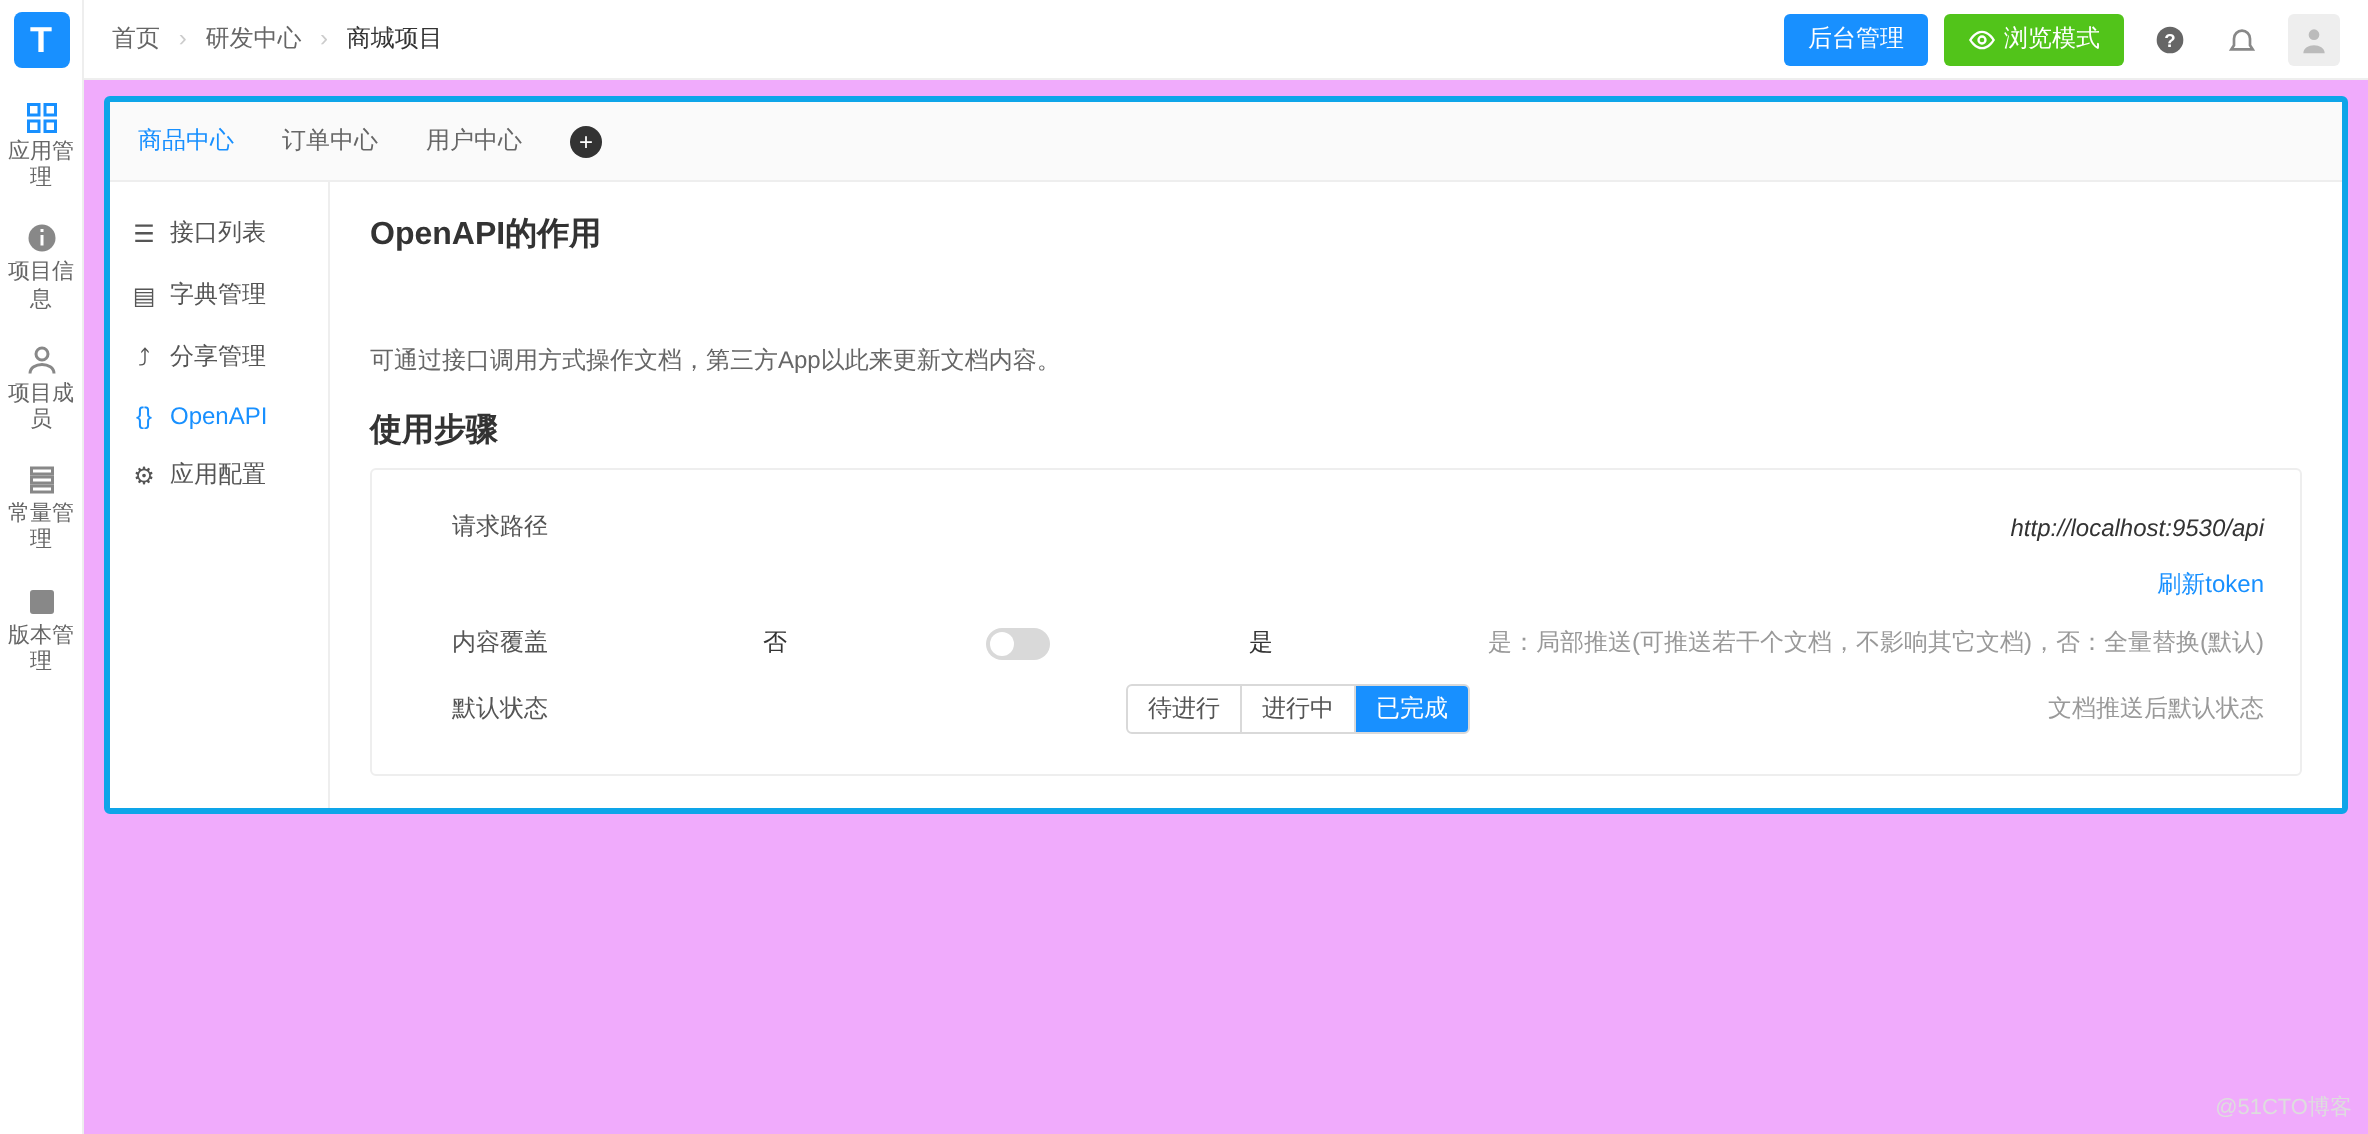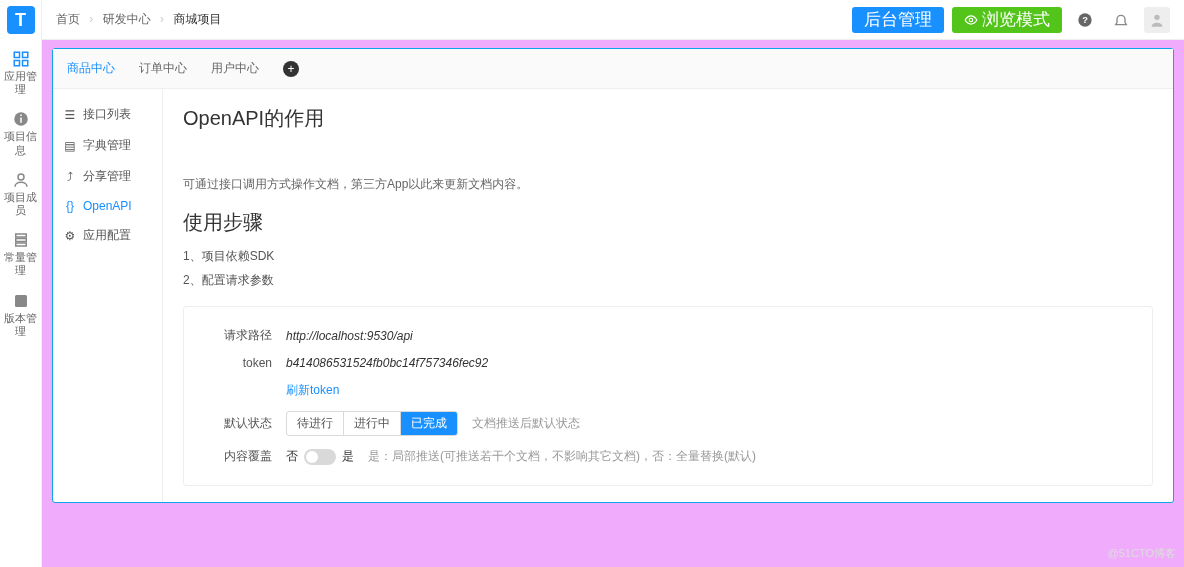--- a/index.html
+++ b/index.html
@@ -11,47 +11,47 @@
   .nav-item { width:42px; padding:6px 0 8px; text-align:center; color:#666; cursor:pointer; }
   .nav-item svg { display:block; margin:0 auto 2px auto; }
   .nav-label { font-size:11px; line-height:1.2; display:block; }
 
   .main { flex:1; display:flex; flex-direction:column; background:#f0abfc; }
   .topbar { height:40px; background:#fff; display:flex; align-items:center; padding:0 14px; border-bottom:1px solid #eee; }
   .crumb-sep { color:#ccc; margin:0 6px; }
   .crumb a { color:#666; text-decoration:none; }
   .crumb .last { color:#333; }
   .topbar-spacer { flex:1; }
-  .btn { height:26px; padding:0 12px; border-radius:3px; font-size:17px; color:#fff; display:inline-flex; align-items:center; margin-left:8px; cursor:pointer; }
+  .btn { height:26px; padding:0 12px; border-radius:3px; font-size:12px; color:#fff; display:inline-flex; align-items:center; margin-left:8px; cursor:pointer; }
   .btn-blue { background:#1890ff; }
   .btn-green { background:#52c41a; }
   .top-ico { width:26px; height:26px; border-radius:3px; display:inline-flex; align-items:center; justify-content:center; margin-left:10px; color:#888; cursor:pointer; }
   .top-ico.box { background:#eee; }
 
   .workarea { flex:1; padding:8px 10px 10px 10px; overflow:auto; }
-  .card { background:#fff; border:1px solid #0ea5e9; border-radius:3px; }
+  .card { background:#fff; border:3px solid #0ea5e9; border-radius:3px; }
   .tabs { height:40px; border-bottom:1px solid #eee; display:flex; align-items:center; padding:0 14px; gap:24px; background:#fafafa; }
   .tab { color:#666; cursor:pointer; }
   .tab.active { color:#1890ff; }
   .tab-add { width:16px; height:16px; border-radius:50%; background:#333; color:#fff; display:flex; align-items:center; justify-content:center; font-size:12px; cursor:pointer; }
 
   .body { display:flex; }
   .side { width:110px; border-right:1px solid #eee; padding:10px 0; }
   .side-item { padding:7px 10px; display:flex; align-items:center; gap:6px; color:#555; cursor:pointer; }
   .side-item.active { color:#1890ff; }
   .side-ico { width:14px; display:flex; justify-content:center; }
 
   .content { flex:1; padding:16px 20px; }
-  h3 { font-size:20px; font-weight:400; margin-bottom:8px; }
+  h3 { font-size:16px; font-weight:700; margin-bottom:8px; }
   .desc { color:#666; margin-bottom:16px;margin-top:44px; }
   .step-list { list-style:none; margin-bottom:14px; }
   .step-list li { color:#555; line-height:2; }
 
   .form { border:1px solid #eee; border-radius:3px; padding:14px 18px; }
-  .row { display:flex; align-items:center; padding:6px 0; }
+  .row { display:flex; align-items:center; padding:6px 0;justify-content:space-between; }
   .lbl { width:70px; text-align:right; color:#555; margin-right:14px; }
   .val { color:#333;font-style:italic; }
   .link { color:#1890ff; cursor:pointer; }
 
   .switch { width:32px; height:16px; border-radius:8px; background:#d9d9d9; position:relative; display:inline-block; vertical-align:middle; margin:0 6px; cursor:pointer; }
   .switch::after { content:""; position:absolute; left:2px; top:2px; width:12px; height:12px; border-radius:50%; background:#fff; }
   .hint { color:#999; margin-left:14px; }
 
   .seg { display:inline-flex; border:1px solid #d9d9d9; border-radius:3px; overflow:hidden; vertical-align:middle; }
   .seg span { padding:3px 10px; color:#555; cursor:pointer; border-right:1px solid #d9d9d9; }
@@ -178,54 +178,46 @@
               <span class="side-ico">⚙</span>
               <span>应用配置</span>
             </div>
           </div>
 
           <div class="content">
             <h3>OpenAPI的作用</h3>
             <p class="desc">可通过接口调用方式操作文档，第三方App以此来更新文档内容。</p>
 
             <h3>使用步骤</h3>
-            <ul class="step-list">
-              <li>1、项目依赖SDK</li>
-              <li>2、配置请求参数</li>
-            </ul>
 
             <div class="form">
               <div class="row">
                 <span class="lbl">请求路径</span>
                 <span class="val">http://localhost:9530/api</span>
               </div>
               <div class="row">
-                <span class="lbl">token</span>
-                <span class="val">b414086531524fb0bc14f757346fec92</span>
-              </div>
-              <div class="row">
                 <span class="lbl"></span>
                 <span class="link">刷新token</span>
+              </div>
+              <div class="row">
+                <span class="lbl">内容覆盖</span>
+                <span>否</span>
+                <span class="switch"></span>
+                <span>是</span>
+                <span class="hint">是：局部推送(可推送若干个文档，不影响其它文档)，否：全量替换(默认)</span>
               </div>
               <div class="row">
                 <span class="lbl">默认状态</span>
                 <span class="seg">
                   <span>待进行</span>
                   <span>进行中</span>
                   <span class="on">已完成</span>
                 </span>
                 <span class="hint">文档推送后默认状态</span>
               </div>
-              <div class="row">
-                <span class="lbl">内容覆盖</span>
-                <span>否</span>
-                <span class="switch"></span>
-                <span>是</span>
-                <span class="hint">是：局部推送(可推送若干个文档，不影响其它文档)，否：全量替换(默认)</span>
-              </div>
             </div>
 
           </div>
         </div>
       </div>
     </div>
   </div>
 </div>
 
 <div class="watermark">@51CTO博客</div>

